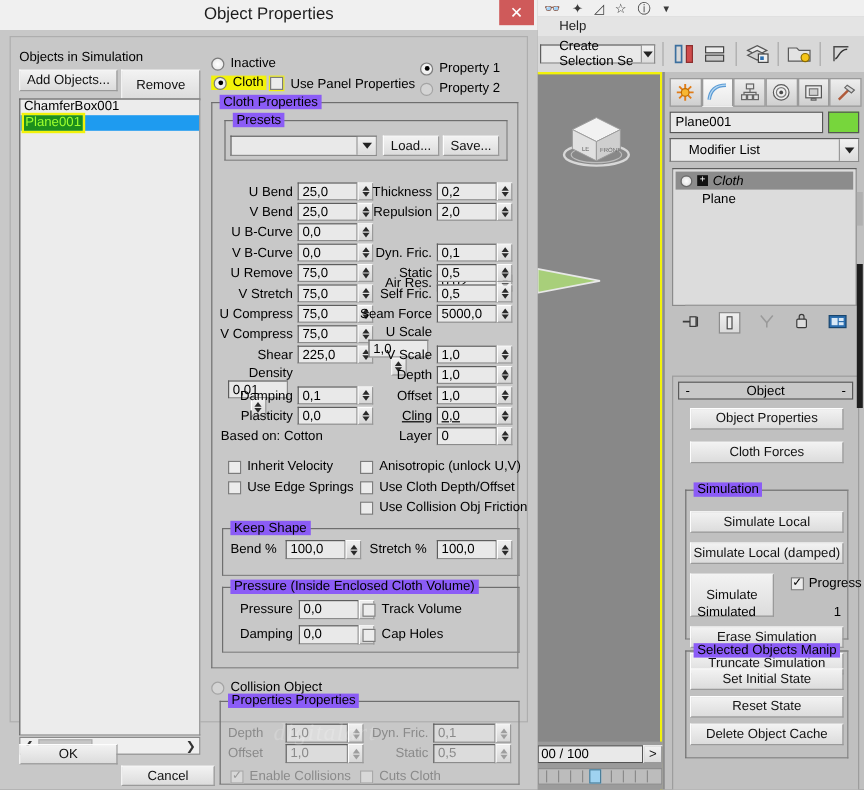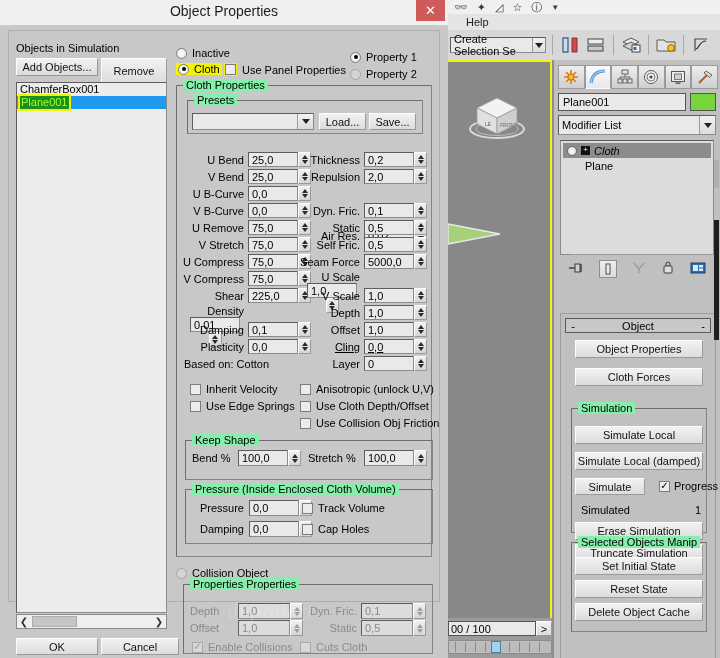--- a/index.html
+++ b/index.html
@@ -36,21 +36,21 @@
   .spin i.dn{border-top:4px solid #2a2a2a;}
   .spin.disabled i.up{border-bottom-color:#9e9e9e;}
   .spin.disabled i.dn{border-top-color:#9e9e9e;}
   .lbl{font-size:11px;color:#000;white-space:nowrap;}
   .lbl.disabled{color:#8a8a8a;}
   .grp{
     border:1px solid #848484;border-top-color:#6e6e6e;border-left-color:#6e6e6e;
     box-sizing:border-box;position:absolute;
   }
   .grp>.cap{
-    position:absolute;top:-7px;left:6px;background:#86efac;
+    position:absolute;top:-7px;left:6px;background:#8b5cf6;
     padding:0 3px;font-size:11px;color:#000;white-space:nowrap;
   }
   .radio{
     width:11px;height:11px;border-radius:50%;
     background:radial-gradient(#ffffff,#e3e3e3);
     border:1px solid #7c7c7c;box-sizing:border-box;
     display:flex;align-items:center;justify-content:center;
   }
   .radio.on::after{content:"";width:4px;height:4px;border-radius:50%;background:#000;}
   .radio.dis{background:#d4d4d4;border-color:#a4a4a4;}
@@ -59,21 +59,21 @@
     border:1px solid #7c7c7c;box-sizing:border-box;
     display:flex;align-items:center;justify-content:center;
     font-size:10px;line-height:1;color:#000;
   }
   .cbx.dis{background:#d8d8d8;border-color:#a8a8a8;color:#9a9a9a;}
   .row{position:absolute;display:flex;align-items:center;}
   .combo{
     background:#e9e9e9;border:1px solid #8b8b8b;
     border-top-color:#5d5d5d;border-left-color:#5d5d5d;
     box-sizing:border-box;display:flex;align-items:center;
-    padding-left:3px;font-size:11px;
+    padding-left:15px;font-size:11px;
   }
   .combo .arw{
     margin-left:auto;width:15px;align-self:stretch;
     background:linear-gradient(#f2f2f2,#dcdcdc);
     border-left:1px solid #9a9a9a;
     display:flex;align-items:center;justify-content:center;
   }
   .combo .arw::after{content:"";width:0;height:0;border-left:4px solid transparent;border-right:4px solid transparent;border-top:5px solid #222;}
 
   
@@ -93,21 +93,21 @@
     background:#ececec;border:1px solid #8b8b8b;border-top-color:#5d5d5d;border-left-color:#5d5d5d;
     box-sizing:border-box;overflow:hidden;}
   .li{height:13px;line-height:13px;padding-left:3px;font-size:11px;box-sizing:border-box;}
   .li.sel{background:#1e9bf0;color:#fff;}
   .li.sel .hl{background:#1c8f1c;color:#9dff2e;outline:2px solid #f2f20a;display:inline-block;padding:0 1px;}
   #hscroll{position:absolute;left:16px;top:614px;width:151px;height:15px;
     background:#efefef;border:1px solid #8b8b8b;box-sizing:border-box;display:flex;align-items:center;}
   #hscroll .sa{width:14px;text-align:center;font-size:10px;color:#333;}
   #hscroll .thumb{width:45px;height:11px;margin-left:1px;background:#c6c6c6;border:1px solid #adadad;box-sizing:border-box;}
   #hscroll .trk{flex:1;}
-  #ok-btn{position:absolute;left:16px;top:638px;width:82px;height:17px;}
+  #ok-btn{position:absolute;left:16px;top:620px;width:82px;height:17px;}
   #cancel-btn{position:absolute;left:101px;top:638px;width:78px;height:17px;}
 
   
   #rad-inactive{position:absolute;left:176px;top:47px;}
   #rad-cloth{position:absolute;left:176px;top:63px;}
   #rad-cloth .hlbox{background:#f2f20a;padding:0 2px;display:flex;align-items:center;}
   #upp-cbx{position:absolute;left:224px;top:63px;}
   #upp-cbx .hlbox{background:#f2f20a;padding:1px;display:flex;}
   #upp-label{position:absolute;left:242px;top:64px;}
   #rad-prop1{position:absolute;left:350px;top:51px;}
@@ -388,21 +388,21 @@
       </div>
 
       <div class="btn rbtn" style="top:26px;">Object Properties</div>
       <div class="btn rbtn" style="top:54px;">Cloth Forces</div>
 
       <div class="grp" id="g-sim">
         <span class="cap">Simulation</span>
       </div>
       <div class="btn rbtn" style="top:112px;">Simulate Local</div>
       <div class="btn rbtn" style="top:138px;">Simulate Local (damped)</div>
-      <div class="btn" style="position:absolute;left:14px;top:164px;width:70px;height:17px;">Simulate</div>
+      <div class="btn" style="position:absolute;left:14px;top:164px;width:70px;height:36px;">Simulate</div>
       <div id="prog-cbx" style="top:166px;">
         <span class="cbx">✓</span>
         <span class="lbl">Progress</span>
       </div>
       <div id="sim-count" style="top:190px;">
         <span>Simulated</span>
         <span>1</span>
       </div>
       <div class="btn rbtn" style="top:208px;">Erase Simulation</div>
       <div class="btn rbtn" style="top:230px;">Truncate Simulation</div>

